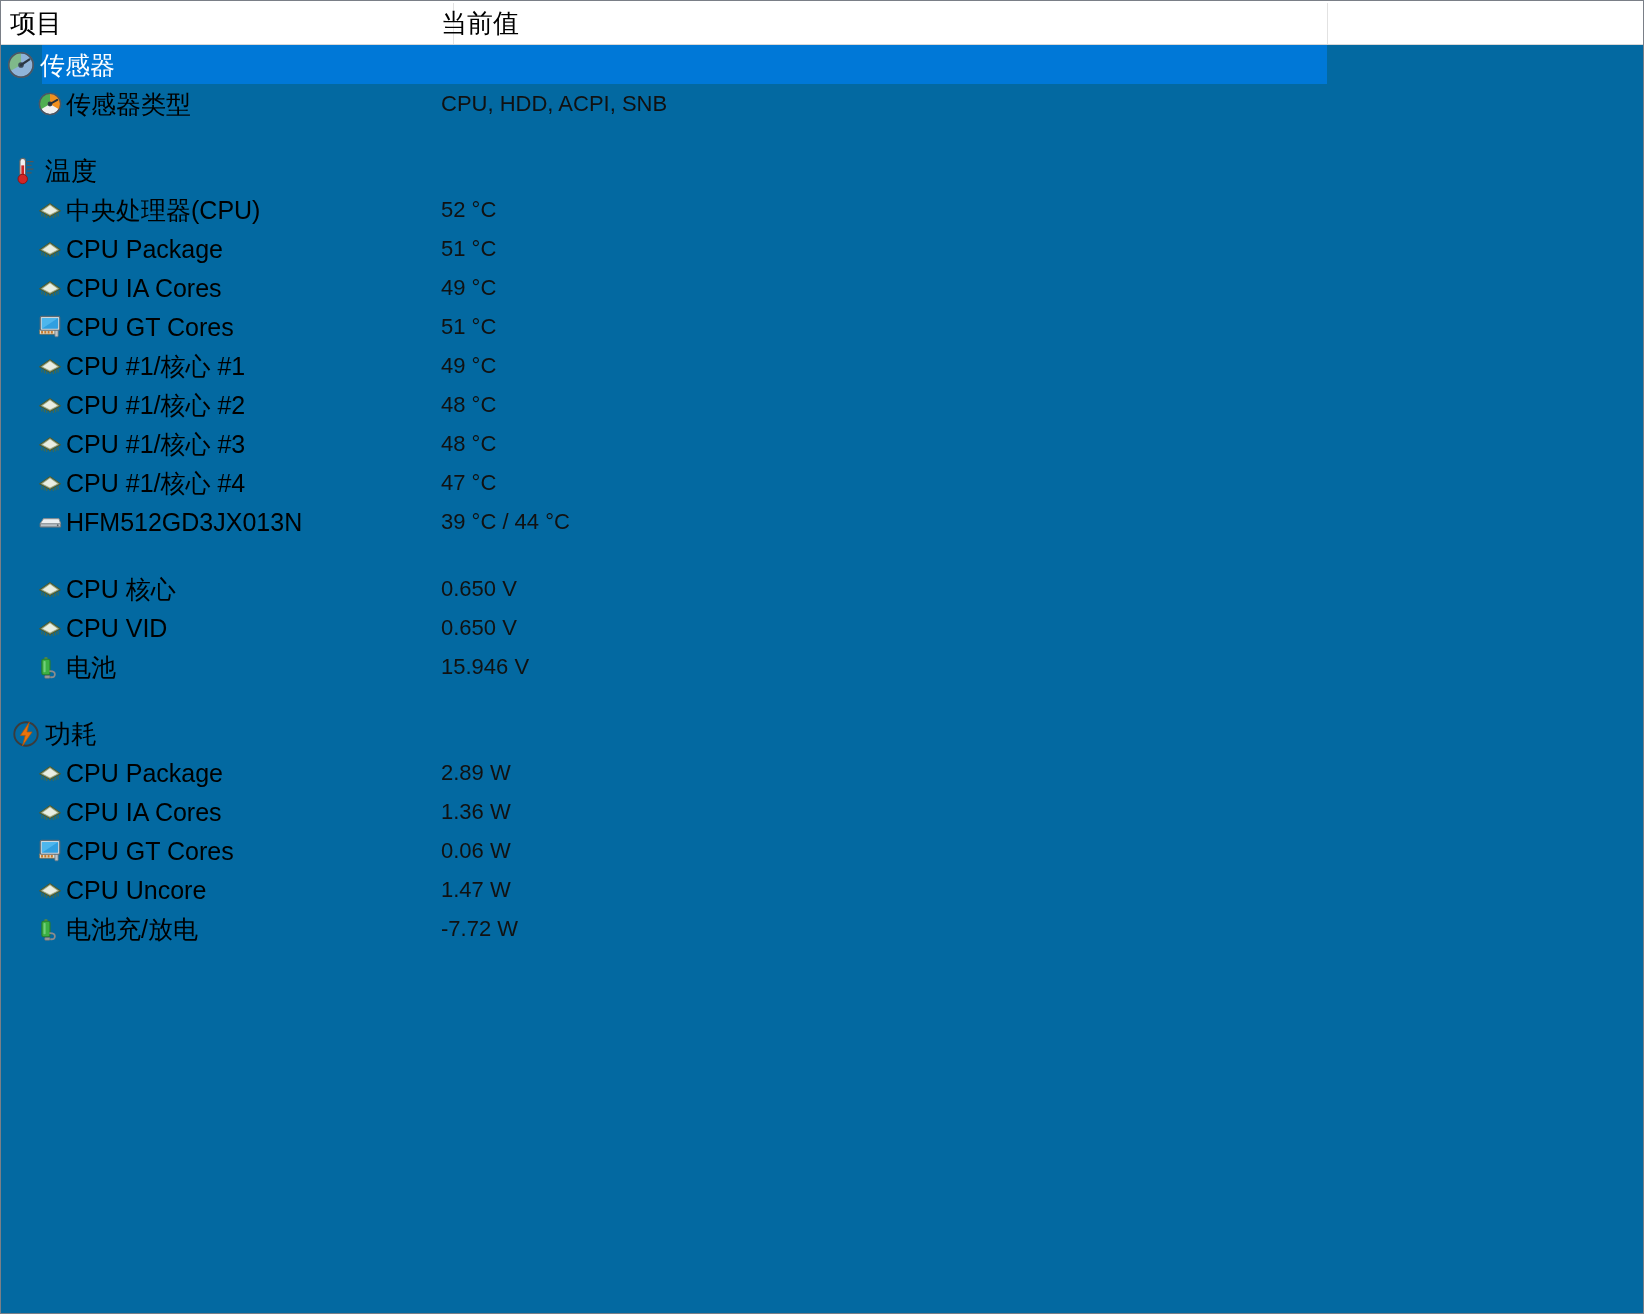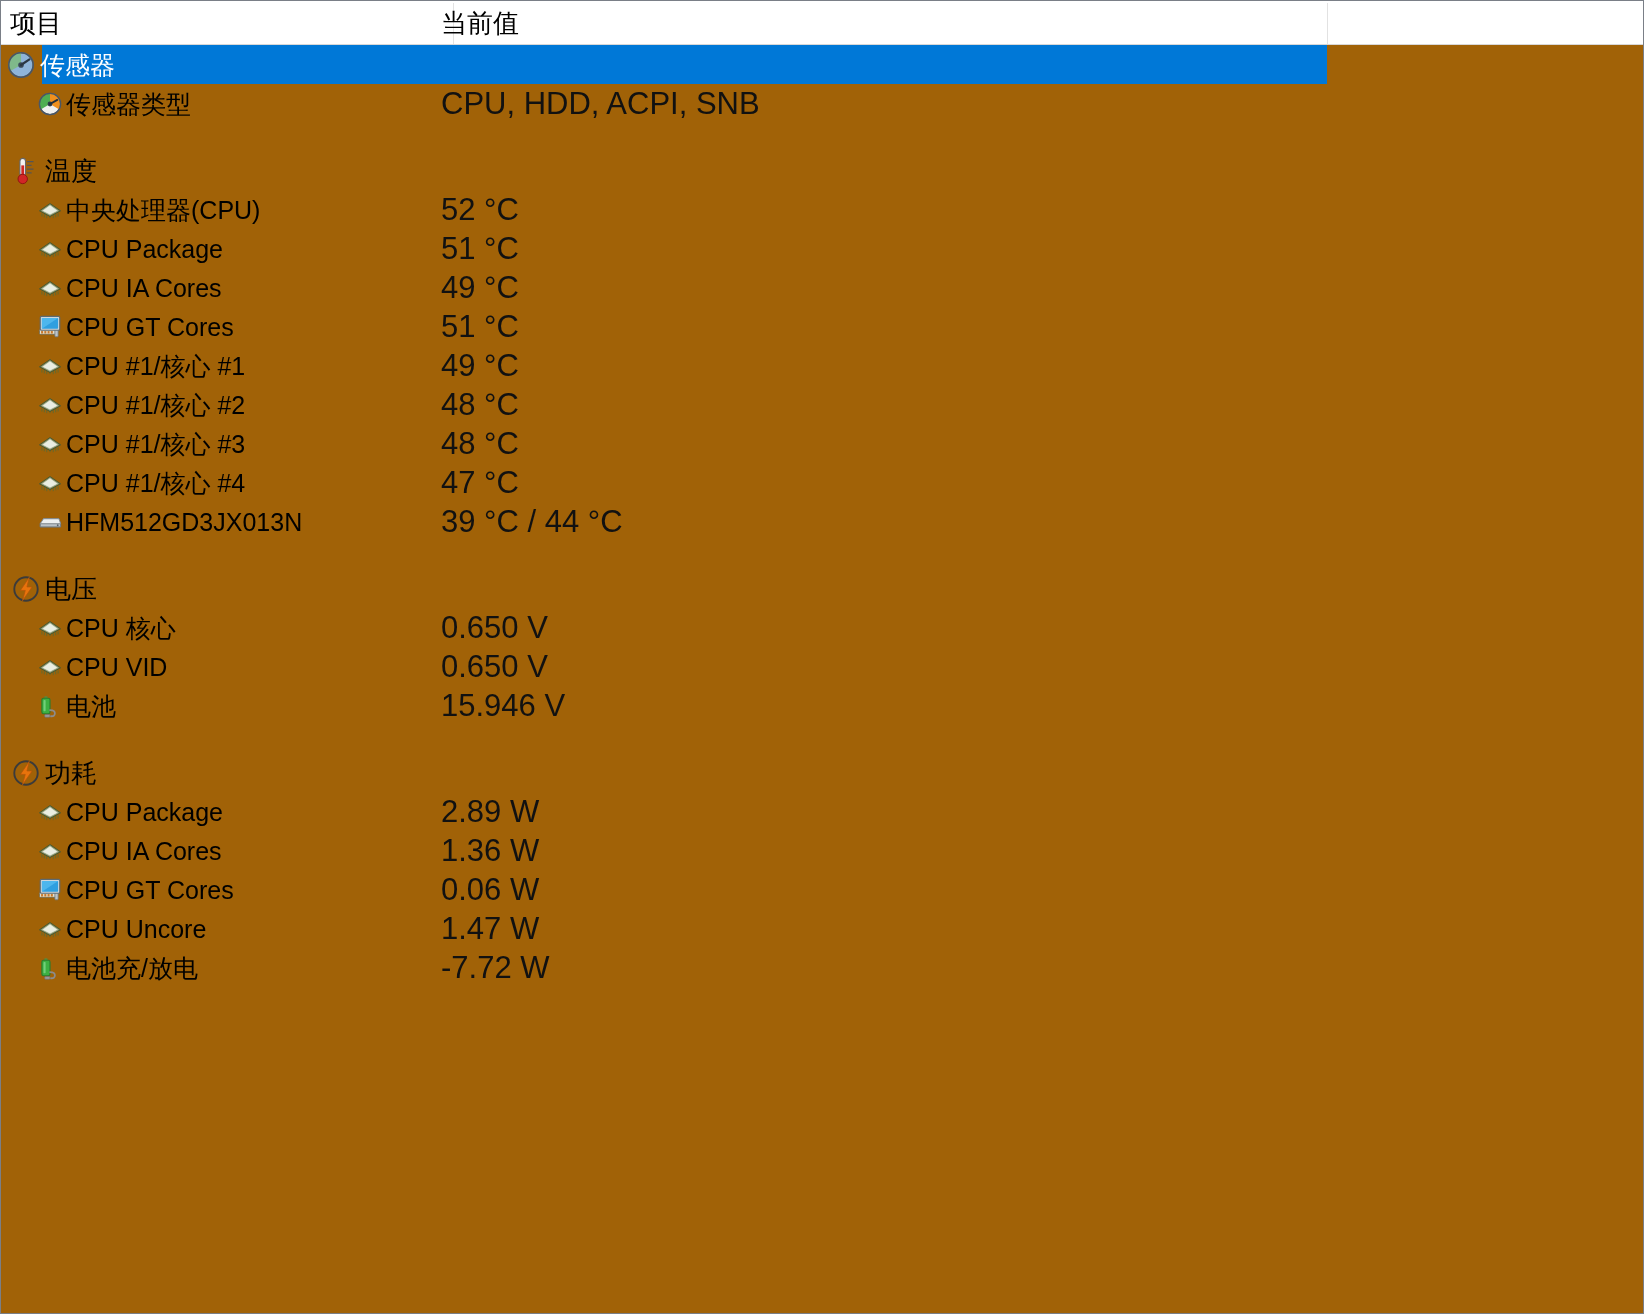--- a/index.html
+++ b/index.html
@@ -14,21 +14,21 @@
     height: 1314px;
     overflow: hidden;
   }
 
   .panel {
     position: relative;
     box-sizing: border-box;
     width: 1644px;
     height: 1314px;
     border: 1px solid #7a7f87;
-    background: #a16207;
+    background: #0369a1;
     overflow: hidden;
   }
 
   
   .header {
     position: relative;
     height: 44px;
     box-sizing: border-box;
     border-bottom: 1px solid #d8d8d8;
     background: #ffffff;
@@ -89,21 +89,21 @@
     color: #ffffff;
   }
 
   .value {
     position: absolute;
     left: 440px;
     top: 0;
     height: 39px;
     display: flex;
     align-items: center;
-    font-size: 31px;
+    font-size: 22px;
     color: #111111;
     line-height: 34px;
     white-space: nowrap;
   }
 
   
   .icon {
     width: 30px;
     height: 30px;
     margin-right: 4px;
@@ -254,30 +254,20 @@
           <span class="icon small">
             <svg viewBox="0 0 32 32">
               <use href="#ic-hard-disk"></use>
             </svg>
           </span>
           <span class="label">HFM512GD3JX013N</span>
         </div>
         <div class="value">39 °C / 44 °C</div>
       </div>
       <div class="row spacer"></div>
-      <div class="row group">
-        <div class="label-wrap">
-          <span class="icon">
-            <svg viewBox="0 0 32 32">
-              <use href="#ic-bolt"></use>
-            </svg>
-          </span>
-          <span class="label">电压</span>
-        </div>
-      </div>
       <div class="row child">
         <div class="label-wrap">
           <span class="icon small">
             <svg viewBox="0 0 32 32">
               <use href="#ic-cpu-chip"></use>
             </svg>
           </span>
           <span class="label">CPU 核心</span>
         </div>
         <div class="value">0.650 V</div>

